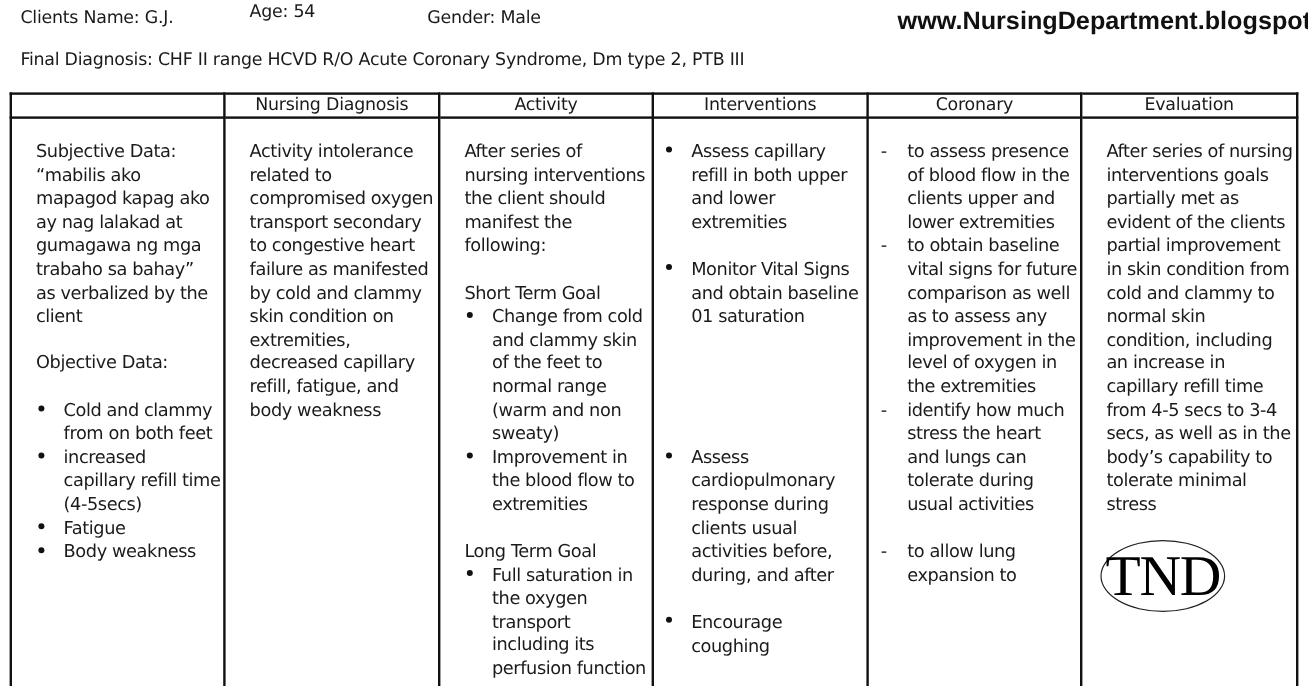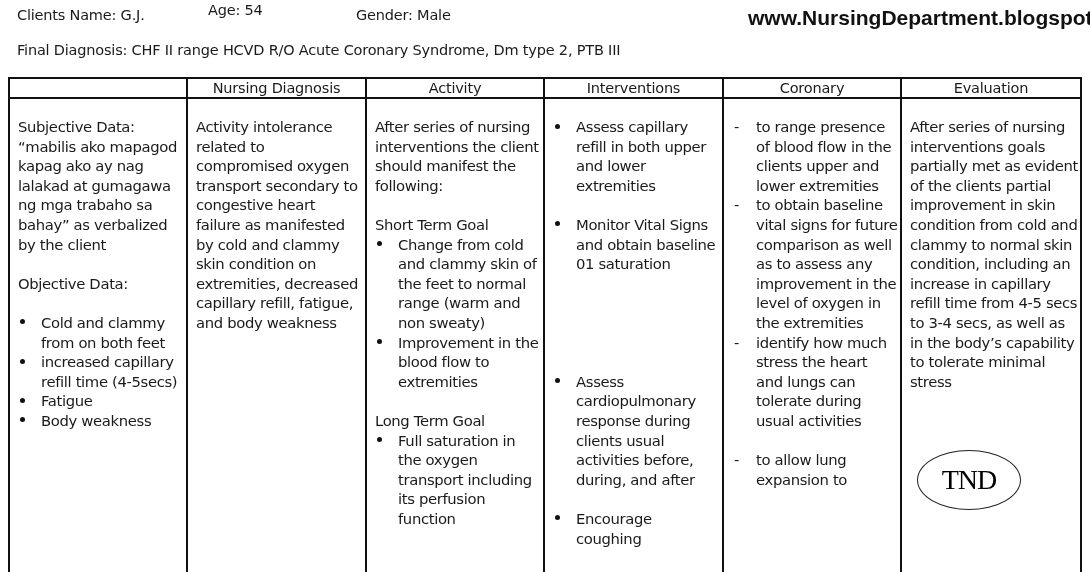--- a/index.html
+++ b/index.html
@@ -16,34 +16,34 @@
   }
   table.care th, table.care td { border: 2px solid #111; padding: 0; vertical-align: top; }
   table.care th {
     height: 18px; font-weight: normal; font-size: 14.5px; text-align: center;
     letter-spacing: -0.2px; line-height: 18px;
   }
   table.care td {
     height: 469px; font-size: 14.8px; line-height: 19.6px; letter-spacing: -0.35px;
     padding-top: 18px; overflow: hidden;
   }
-  .cell { padding-left: 8px; padding-right: 2px; }
+  .cell { padding-left: 20px; padding-right: 2px; }
   .para { margin: 0; }
   .gap { height: 19.6px; }
   ul.bl { list-style: none; margin: 0; padding: 0; }
   ul.bl li { position: relative; padding-left: 23px; }
   ul.bl li .mk { position: absolute; left: 0; top: 0; width: 23px; }
   .dot { display: inline-block; width: 5px; height: 5px; background: #111; border-radius: 50%; margin-left: 2px; vertical-align: middle; position: relative; top: -2px; }
   .dash { display: inline-block; margin-left: 2px; }
   ul.rat li { padding-left: 24px; }
   .tnd {
     position: absolute; left: 917px; top: 450px; width: 104px; height: 60px;
     border: 1px solid #222; border-radius: 50%; box-sizing: border-box;
     display: flex; align-items: center; justify-content: center;
-    font-family: "Liberation Serif", serif; font-size: 28px; color: #000; letter-spacing: -1px;
+    font-family: "Liberation Serif", serif; font-size: 48px; color: #000; letter-spacing: -1px;
   }
 </style>
 </head>
 <body>
 
 <div class="hdr" style="left:17px; top:7px;">Clients Name: G.J.</div>
 <div class="hdr" style="left:208px; top:2px;">Age: 54</div>
 <div class="hdr" style="left:356px; top:7px;">Gender: Male</div>
 <div class="site">www.NursingDepartment.blogspot.com</div>
 <div class="hdr" style="left:17px; top:42px;">Final Diagnosis: CHF II range HCVD R/O Acute  Coronary Syndrome, Dm type 2, PTB III</div>
@@ -119,21 +119,21 @@
             <li><span class="mk"><span class="dot"></span></span><span>Assess cardiopulmonary response during clients usual activities before, during, and after</span></li>
             <li class="gap" style="padding:0"></li>
             <li><span class="mk"><span class="dot"></span></span><span>Encourage coughing</span></li>
           </ul>
         </div>
       </td>
 
       <td>
         <div class="cell" style="padding-left:8px">
           <ul class="bl rat">
-            <li><span class="mk"><span class="dash">-</span></span><span>to range presence of blood flow in the clients upper and lower extremities</span></li>
+            <li><span class="mk"><span class="dash">-</span></span><span>to assess presence of blood flow in the clients upper and lower extremities</span></li>
             <li><span class="mk"><span class="dash">-</span></span><span>to obtain baseline vital signs for future comparison as well as to assess any improvement in the level of oxygen in the extremities</span></li>
             <li><span class="mk"><span class="dash">-</span></span><span>identify how much stress the heart and lungs can tolerate during usual activities</span></li>
             <li class="gap" style="padding:0"></li>
             <li><span class="mk"><span class="dash">-</span></span><span>to allow lung expansion to</span></li>
           </ul>
         </div>
       </td>
 
       <td>
         <div class="cell">

